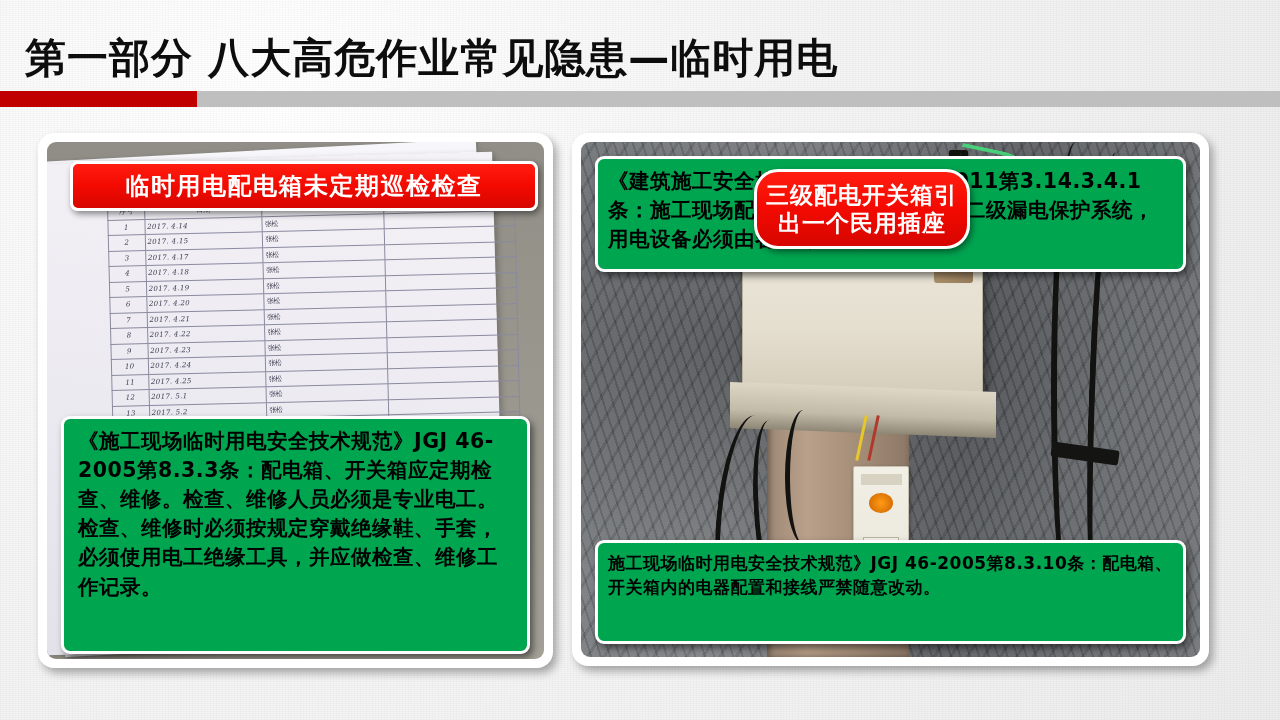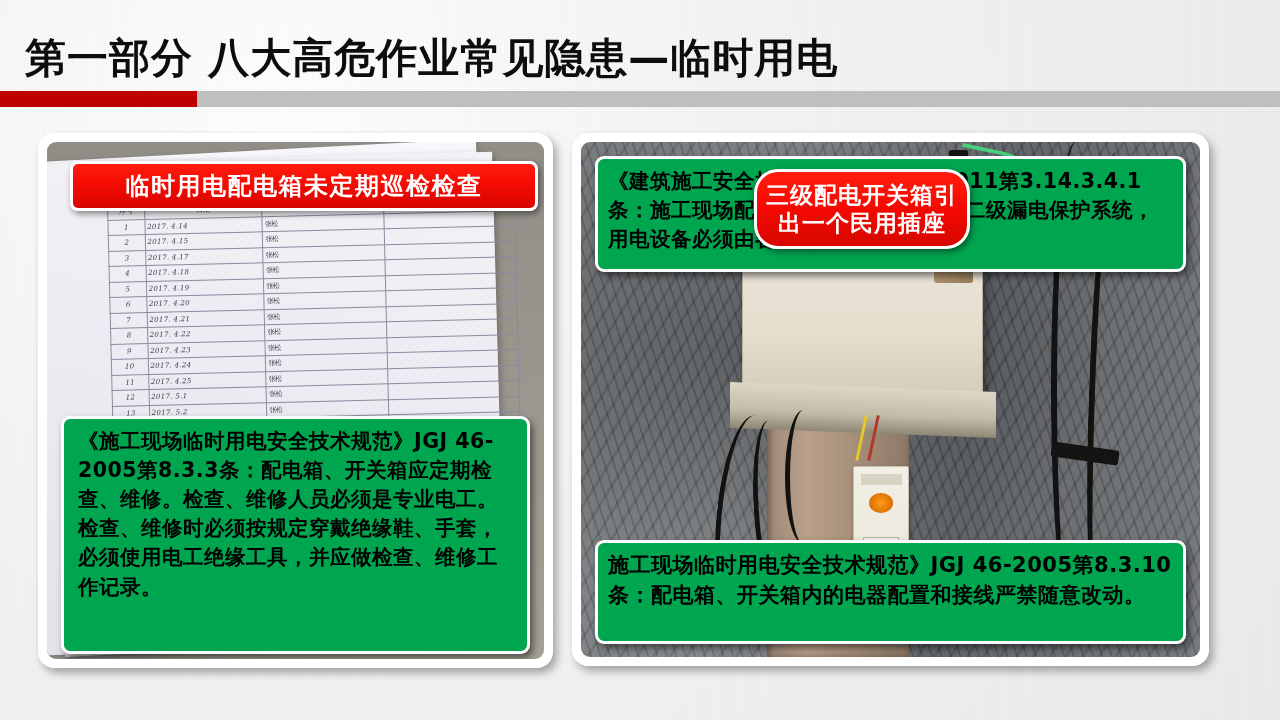--- a/index.html
+++ b/index.html
@@ -189,21 +189,21 @@
     position:absolute;
     background:#00a550;
     border:3px solid #ffffff; border-radius:9px;
     box-shadow:3px 4px 7px rgba(0,0,0,0.5);
     color:#000000; font-weight:bold;
     padding:8px 10px;
     line-height:1.42; letter-spacing:0.5px;
   }
   #left-green-text  { left:14px;  top:274px; width:469px; height:238px; font-size:20.5px;padding-left:14px; }
   #right-green-top  { left:14px;  top:14px;  width:591px; height:116px; font-size:20.5px; }
-  #right-green-bot  { left:14px;  top:398px; width:591px; height:104px; font-size:21px; }
+  #right-green-bot  { left:14px;  top:398px; width:591px; height:104px; font-size:17px; }
 </style>
 </head>
 <body>
 
 <div id="slide">
 
   <div id="slide-title" class="cn">第一部分  八大高危作业常见隐患—临时用电</div>
   <div id="rule-red"></div>
   <div id="rule-gray"></div>
 

